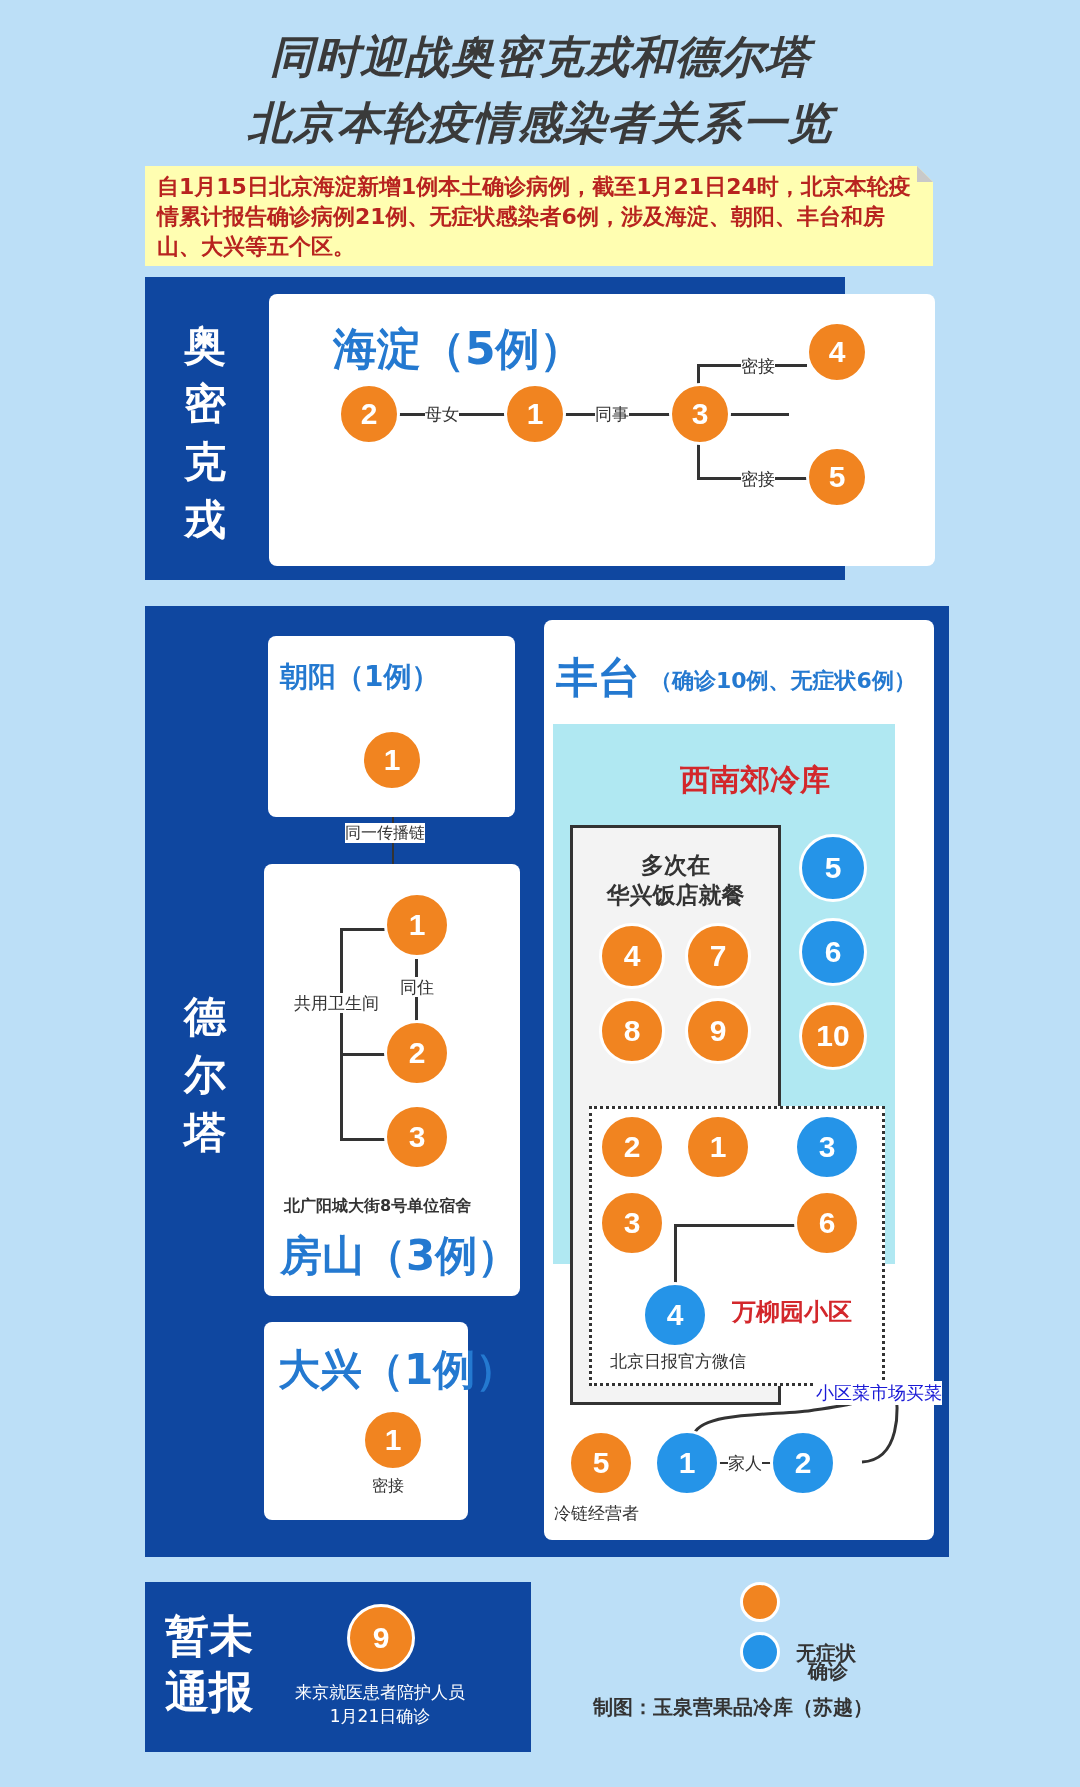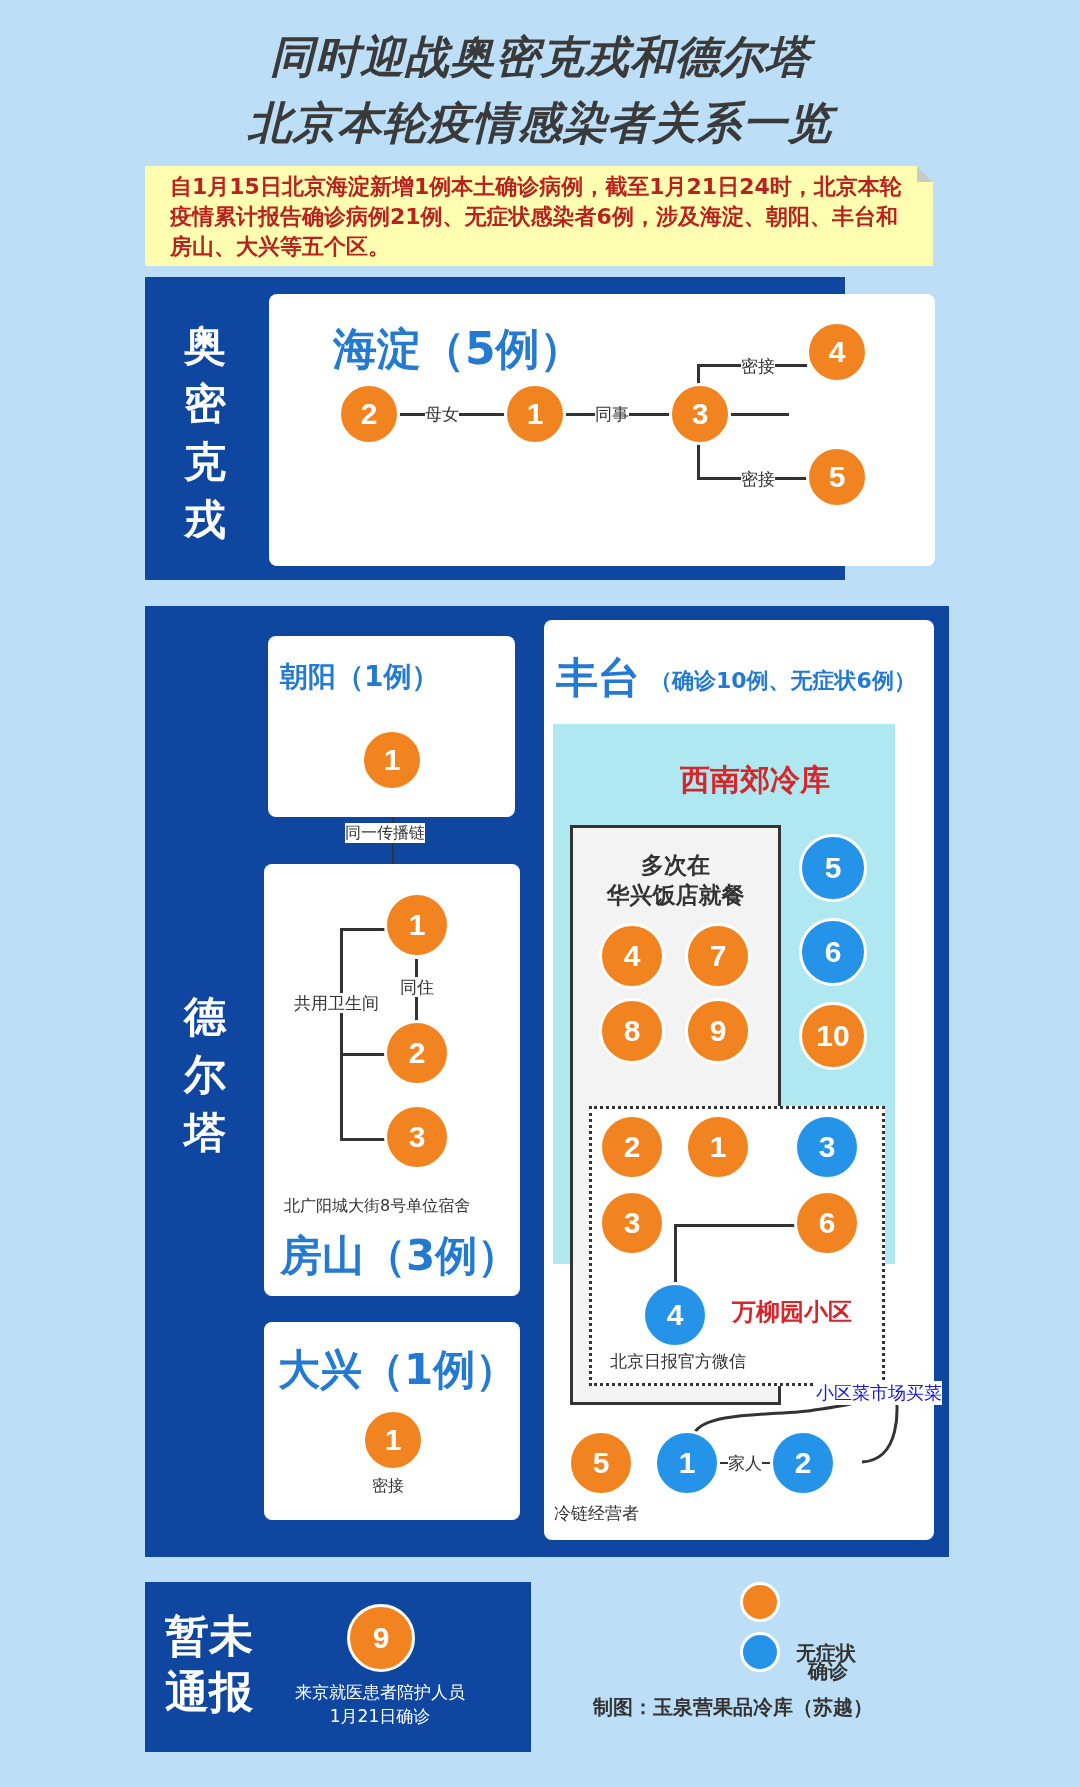--- a/index.html
+++ b/index.html
@@ -12,21 +12,21 @@
     color: #333;
   }
   .abs { position: absolute; }
   .title {
     position: absolute; left: 0; width: 1080px; text-align: center;
     font-size: 44px; font-weight: bold; color: #3a3a3a; letter-spacing: 1px; font-style: italic;
   }
   .intro {
     position: absolute; left: 145px; top: 166px; width: 788px; height: 100px;
     background: #fffeb1;
-    padding: 6px 25px;
+    padding: 6px 12px;
     font-size: 22px; font-weight: bold; color: #b8231f; line-height: 30px;
     clip-path: polygon(0 0, 772px 0, 788px 16px, 788px 100%, 0 100%);
   }
   .fold {
     position: absolute; left: 917px; top: 166px; width: 16px; height: 16px;
     background: #c9c9c9;
     clip-path: polygon(0 0, 100% 100%, 0 100%);
   }
   .panel { position: absolute; background: #0f47a0; }
   .vlabel {
@@ -103,25 +103,25 @@
     <div class="line" style="left:76px; top:64px; width:3px; height:212px;"></div>
     <div class="line" style="left:76px; top:64px; width:50px; height:3px;"></div>
     <div class="line" style="left:76px; top:189px; width:50px; height:3px;"></div>
     <div class="line" style="left:76px; top:274px; width:50px; height:3px;"></div>
     <div class="line" style="left:151px; top:95px; width:3px; height:65px;"></div>
     <div class="lbl" style="left:30px; top:129px;">共用卫生间</div>
     <div class="lbl" style="left:136px; top:113px;">同住</div>
     <div class="c o" style="left:120px; top:28px; width:66px; height:66px; font-size:30px;">1</div>
     <div class="c o" style="left:120px; top:156px; width:66px; height:66px; font-size:30px;">2</div>
     <div class="c o" style="left:120px; top:240px; width:66px; height:66px; font-size:30px;">3</div>
-    <div class="small" style="left:20px; top:332px; font-size:16px;">北广阳城大街8号单位宿舍</div>
+    <div class="small" style="left:20px; top:332px; font-size:16px;font-weight:bold;">北广阳城大街8号单位宿舍</div>
     <div class="district" style="left:16px; top:364px; font-size:42px;">房山（3例）</div>
   </div>
 
-  <div class="card" style="left:119px; top:716px; width:256px; height:198px;">
+  <div class="card" style="left:119px; top:716px; width:204px; height:198px;">
     <div class="district" style="left:14px; top:20px; font-size:42px;">大兴（1例）</div>
     <div class="c o" style="left:98px; top:87px; width:62px; height:62px; font-size:30px;">1</div>
     <div class="small" style="left:108px; top:154px; font-size:16px;">密接</div>
   </div>
 
   <div class="card" style="left:399px; top:14px; width:390px; height:920px;">
     <div class="district" style="left:12px; top:30px; font-size:42px;">丰台</div>
     <div class="district" style="left:106px; top:46px; font-size:22px;">（确诊10例、无症状6例）</div>
 
     <div class="abs" style="left:9px; top:104px; width:342px; height:540px; background:#b0e8f2;"></div>

